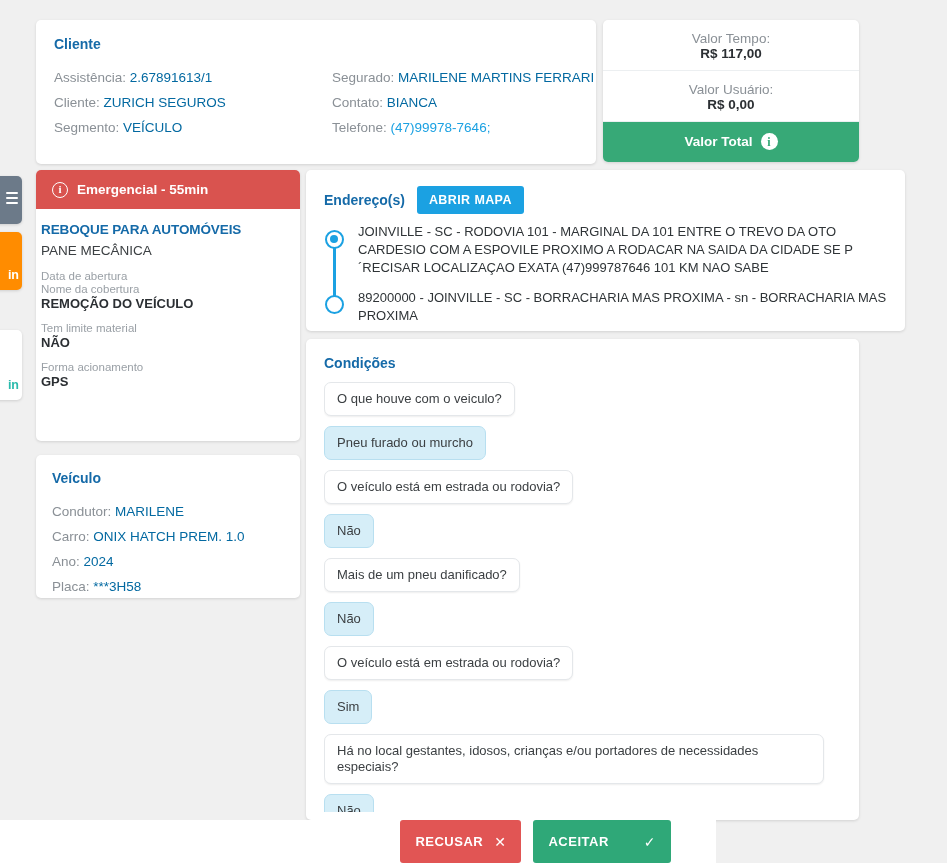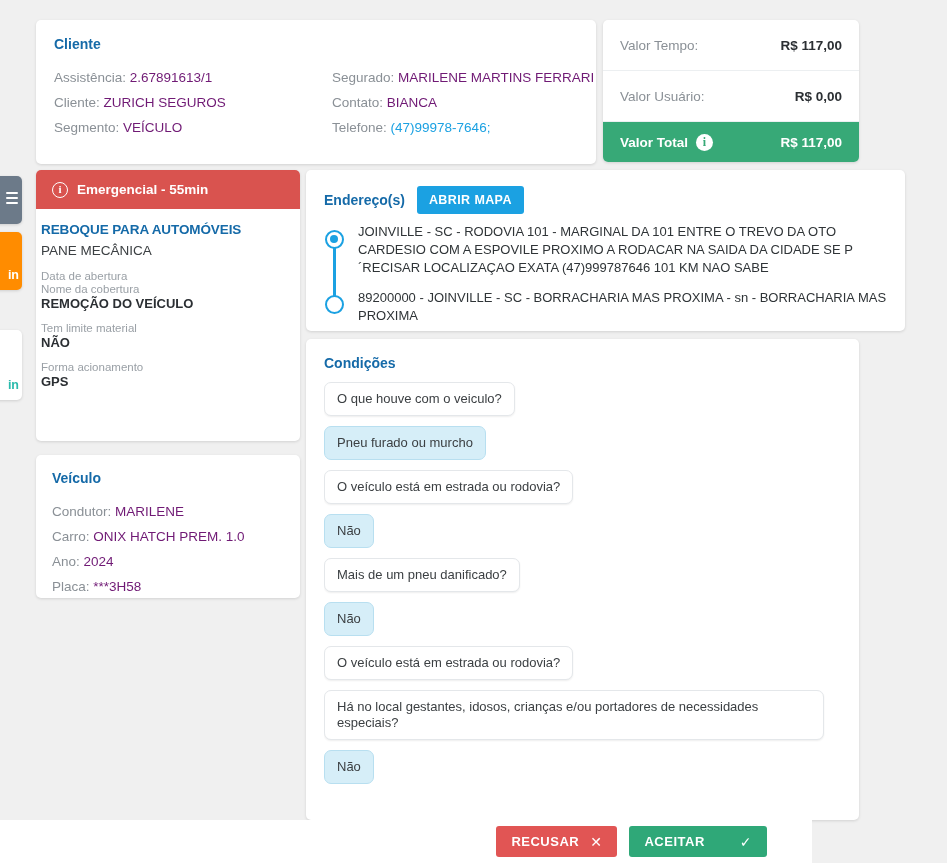--- a/index.html
+++ b/index.html
@@ -90,38 +90,39 @@
   }
   .kv-col { flex: 0 0 50%; }
   .kv-col.right { padding-left: 16px; }
   .kv-row {
     font-size: 13.5px;
     line-height: 25px;
     color: #2f3437;
     white-space: nowrap;
   }
   .kv-label { color: #8a9096; }
-  .kv-value { color: #701a75; }
+  .kv-value { color: #0369a1; }
   .kv-value.link { color: #1ba1e2; }
 
   
   #values-card {
     left: 603px; top: 20px;
     width: 256px; height: 142px;
     padding: 0;
     overflow: hidden;
   }
   .value-row {
     height: 51px;
     display: flex;
     align-items: center;
     justify-content: space-between;
     padding: 11px 17px;
     border-bottom: 1px solid #eceff1;
     font-size: 13.5px;
+    flex-direction: column;
   }
   .value-row .vlabel { color: #8a9096; }
   .value-row .vamount { color: #2b2f33; font-weight: bold; }
   .value-row.total {
     background: #37a977;
     border-bottom: none;
     height: 40px;
     gap: 32px;
   }
   .value-row.total .vlabel,
@@ -300,26 +301,25 @@
   .bubble.a {
     background: #d6eef8;
     border: 1px solid #b8dff0;
     color: #3c4043;
   }
 
   
   #footer-bar {
     position: absolute;
     left: 0; bottom: 0;
-    width: 812px;
+    width: 716px;
     height: 43px;
     background: #ffffff;
     z-index: 8;
     display: flex;
-    align-items: center;
     justify-content: flex-end;
     padding-right: 45px;
     gap: 12px;
   }
   .btn-action {
     border: none;
     border-radius: 3px;
     color: #ffffff;
     font-family: inherit;
     font-size: 13px;
@@ -467,20 +467,21 @@
   <div class="card" id="conditions-card">
     <div class="section-title">Condições</div>
     <div class="bubbles">
       <span class="bubble-row"><span class="bubble q">O que houve com o veiculo?</span></span>
       <span class="bubble-row"><span class="bubble a">Pneu furado ou murcho</span></span>
       <span class="bubble-row"><span class="bubble q">O veículo está em estrada ou rodovia?</span></span>
       <span class="bubble-row"><span class="bubble a">Não</span></span>
       <span class="bubble-row"><span class="bubble q">Mais de um pneu danificado?</span></span>
       <span class="bubble-row"><span class="bubble a">Não</span></span>
       <span class="bubble-row"><span class="bubble q">O veículo está em estrada ou rodovia?</span></span>
+      <span class="bubble-row"><span class="bubble a">Sim</span></span>
       <span class="bubble-row"><span class="bubble q">Há no local gestantes, idosos, crianças e/ou portadores de necessidades especiais?</span></span>
       <span class="bubble-row"><span class="bubble a">Não</span></span>
 
     </div>
 
   </div>
 
   <div id="footer-bar">
     <button class="btn-action btn-refuse">
       <span>RECUSAR</span>

